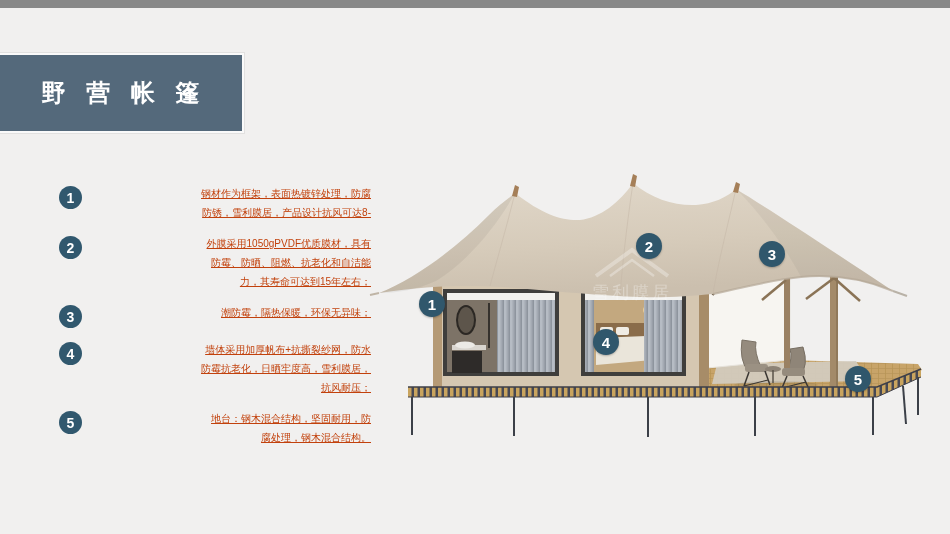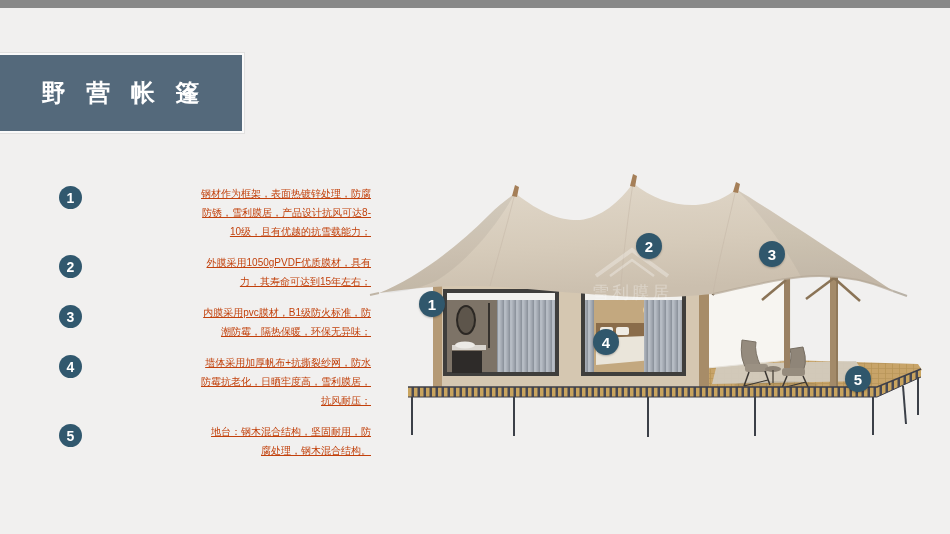--- a/index.html
+++ b/index.html
@@ -57,36 +57,35 @@
     <span>野  营  帐  篷</span>
   </div>
 
   <div class="features">
 
     <div class="feature">
       <div class="fnum">1</div>
       <div class="ftext">
         <div>钢材作为框架，表面热镀锌处理，防腐</div>
         <div>防锈，雪利膜居，产品设计抗风可达8-</div>
-        <div>10级，且有优越的抗雪载能力；</div>
       </div>
     </div>
 
     <div class="feature">
       <div class="fnum">2</div>
       <div class="ftext">
         <div>外膜采用1050gPVDF优质膜材，具有</div>
+        <div>防霉、防晒、阻燃、抗老化和自洁能</div>
         <div>力，其寿命可达到15年左右；</div>
       </div>
     </div>
 
     <div class="feature">
       <div class="fnum">3</div>
       <div class="ftext">
-        <div>内膜采用pvc膜材，B1级防火标准，防</div>
         <div>潮防霉，隔热保暖，环保无异味；</div>
       </div>
     </div>
 
     <div class="feature">
       <div class="fnum">4</div>
       <div class="ftext">
         <div>墙体采用加厚帆布+抗撕裂纱网，防水</div>
         <div>防霉抗老化，日晒牢度高，雪利膜居，</div>
         <div>抗风耐压；</div>

